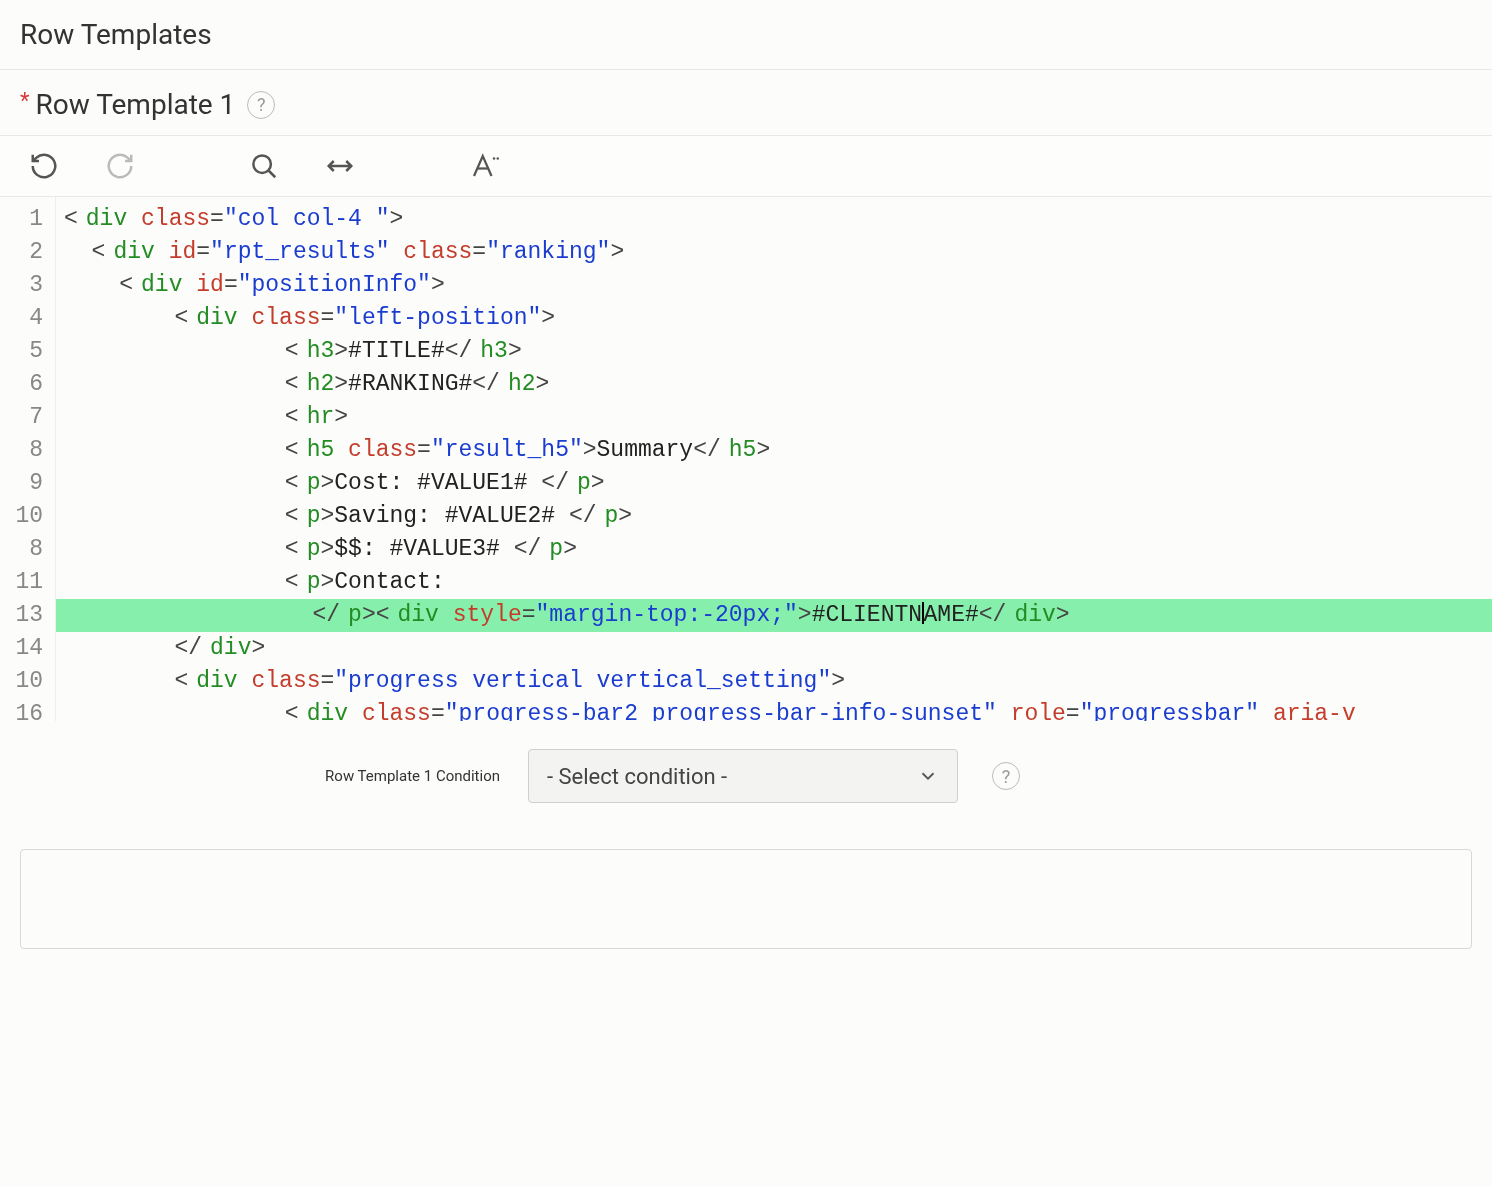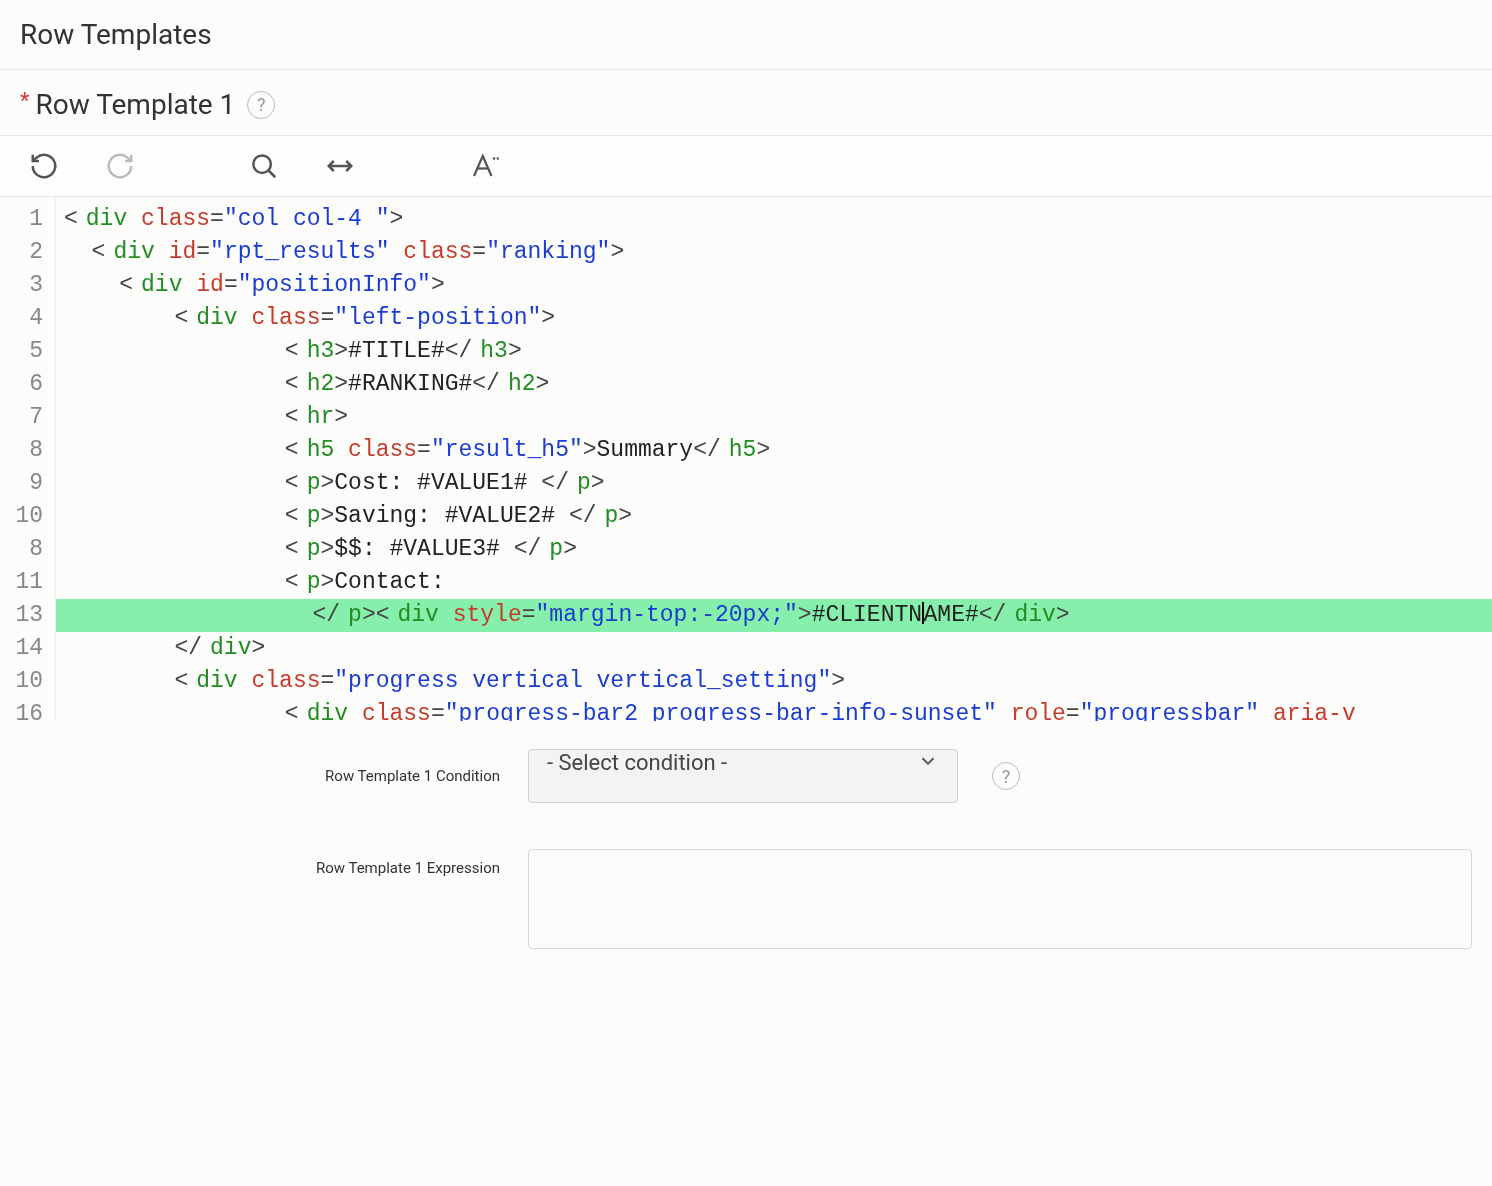--- a/index.html
+++ b/index.html
@@ -125,21 +125,21 @@
   font-size: 15px;
   color: #333;
 }
 .select-box {
   flex: 0 0 430px;
   height: 54px;
   background: #f3f3f1;
   border: 1px solid #d0d0cc;
   border-radius: 4px;
   display: flex;
-  align-items: flex-start;
+  align-items: center;
   justify-content: space-between;
   padding: 0 18px;
   font-size: 22px;
   color: #444;
   cursor: pointer;
 }
 .select-box svg { width: 22px; height: 22px; }
 .textarea-box {
   flex: 1;
   min-height: 100px;
@@ -231,15 +231,14 @@
   <div class="select-box">
     <span>- Select condition -</span>
     <svg viewBox="0 0 24 24" fill="none" stroke="#555" stroke-width="2">
         <polyline points="6 9 12 15 18 9"></polyline>
       </svg>
   </div>
   <span class="help-icon">?</span>
 </div>
 
 <div class="form-row top-align">
-  <div class="flabel">Row Template 1 Expression</div>
   <textarea class="textarea-box" style=""></textarea>
 </div>
 
 </body></html>

